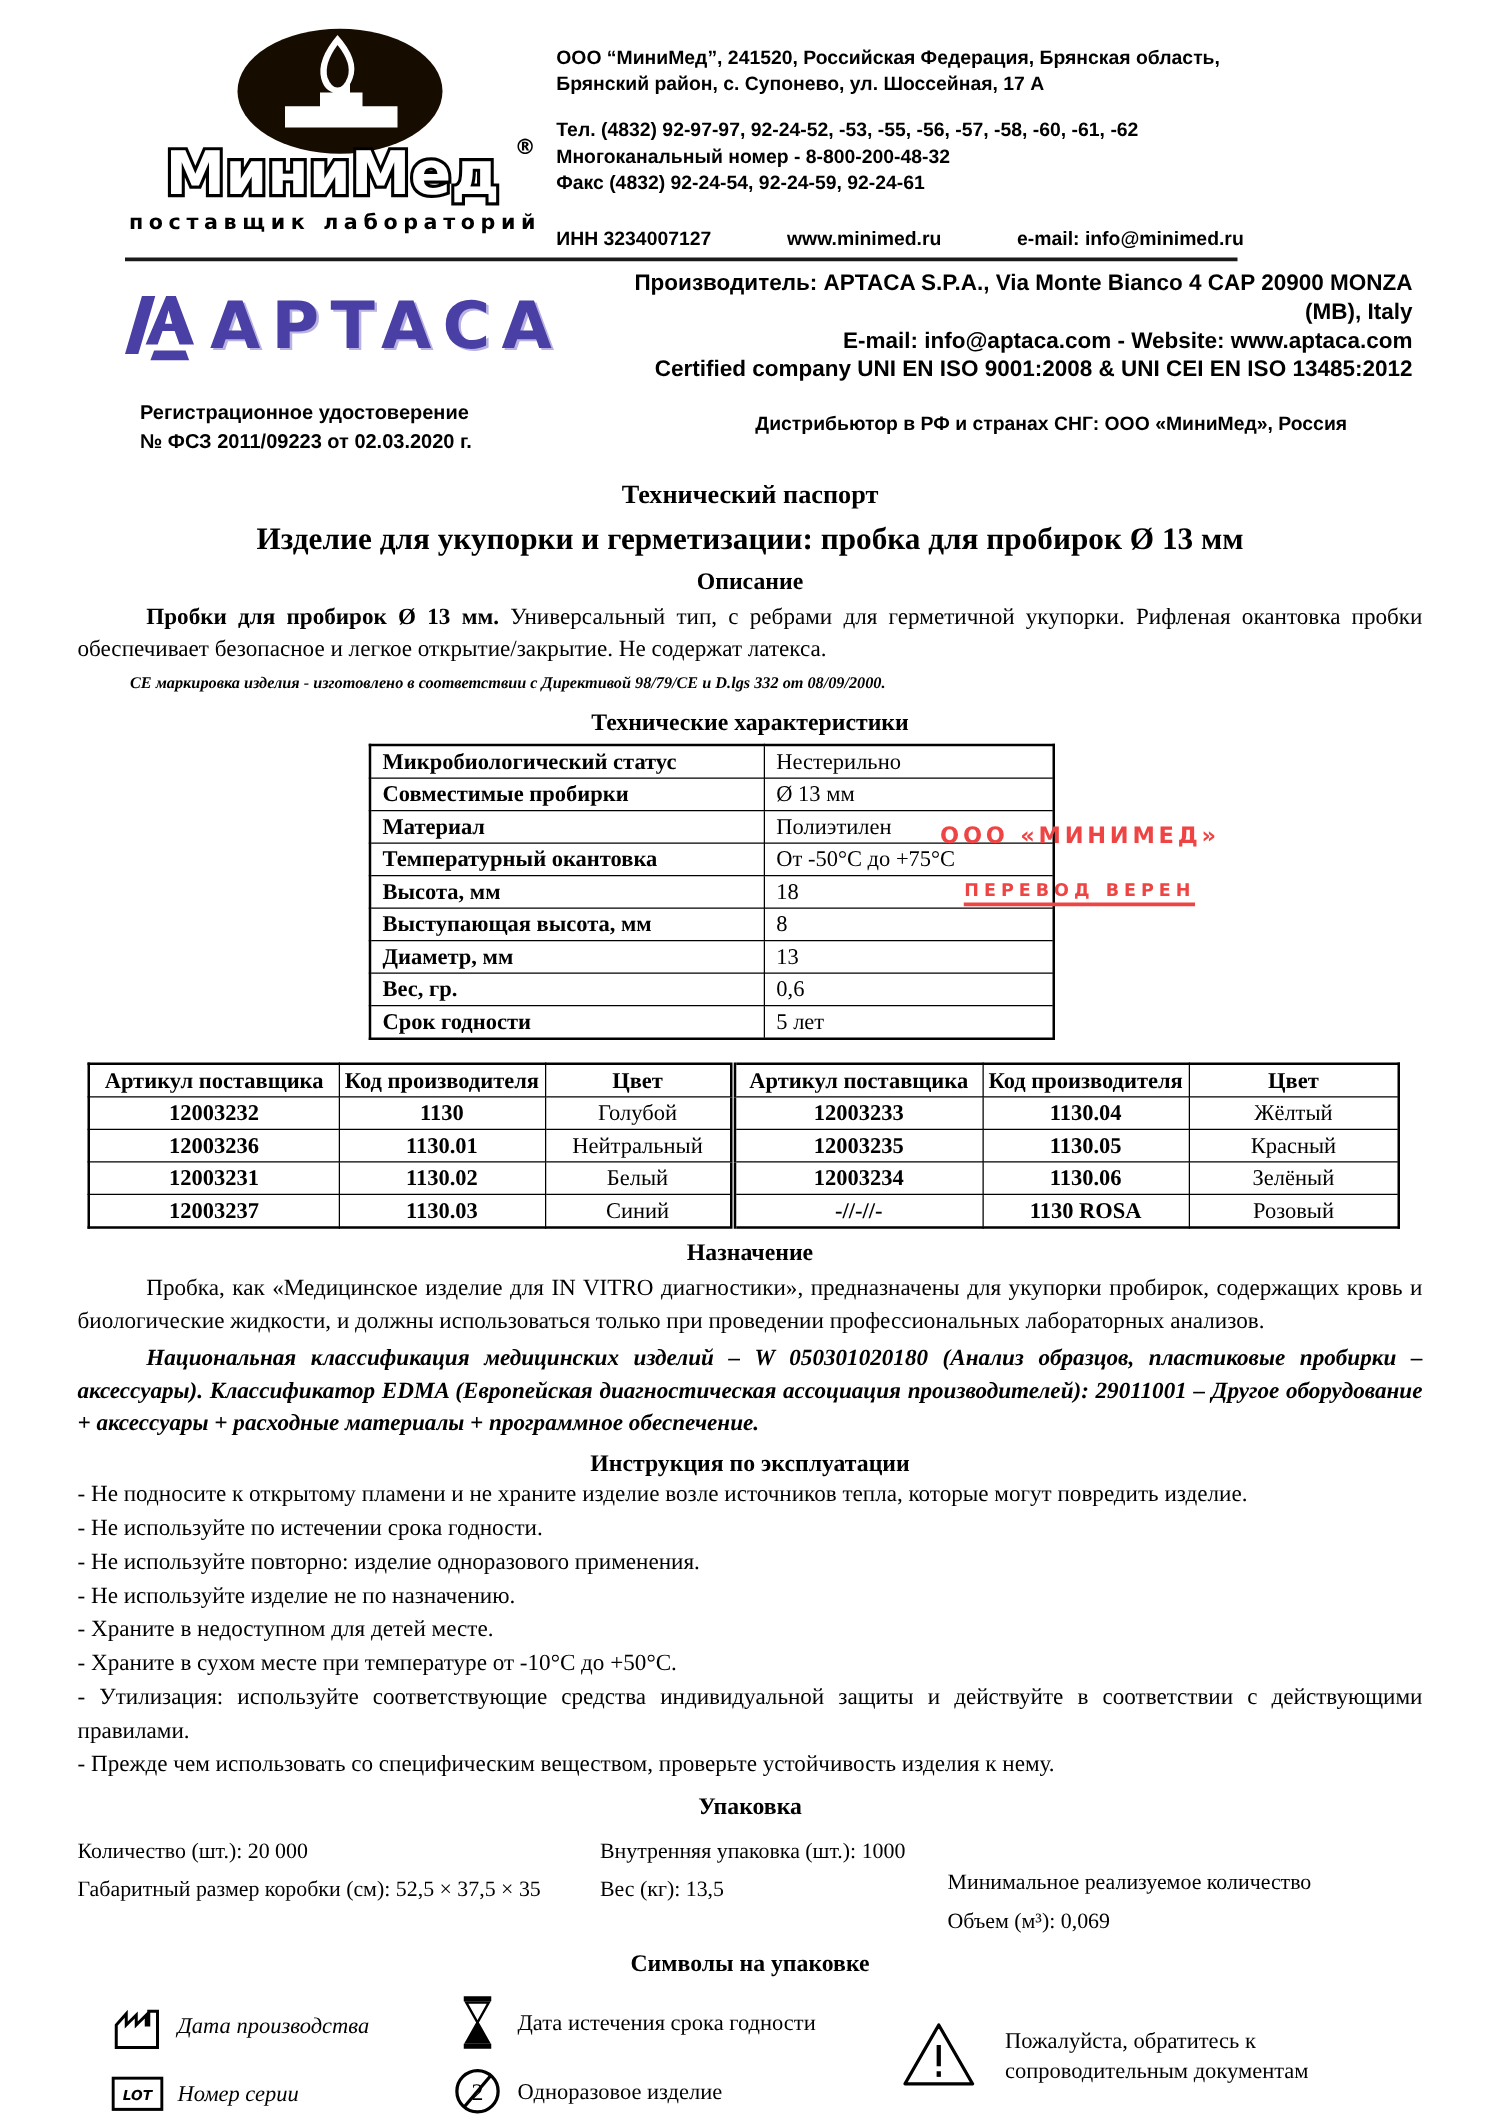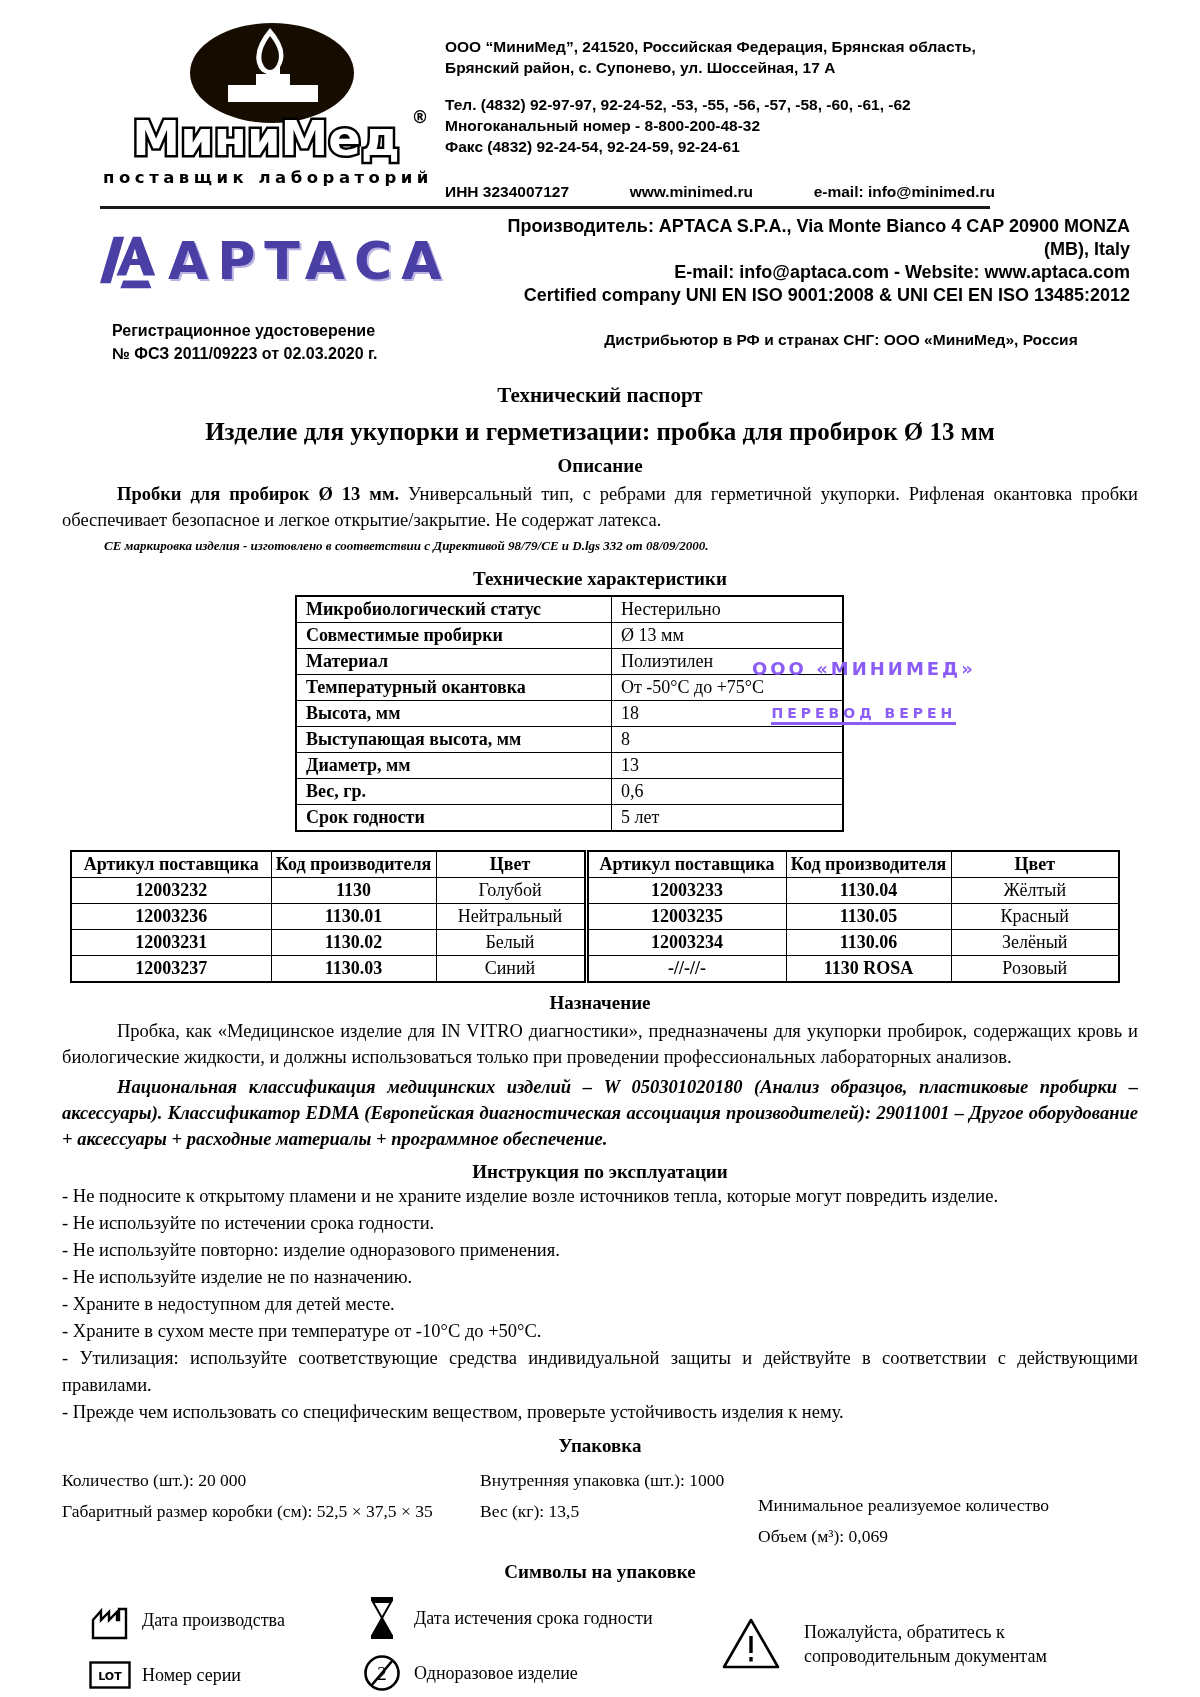--- a/index.html
+++ b/index.html
@@ -58,21 +58,21 @@
   .class-para{font-weight:bold;font-style:italic;}
   
   .pack{display:flex;margin-top:8px;font-size:17.5px;}
   .pack div{line-height:31px;}
   .pack .c1{width:418px;flex:none;}
   .pack .c2{width:278px;flex:none;}
   .pack .c3{flex:1;margin-top:25px;}
   
   .syms{display:flex;margin-top:12px;padding-left:16px;}
   .sym-grid{display:grid;grid-template-columns:64px auto;align-items:center;row-gap:12px;}
-  .sym-g1{width:272px;flex:none;}
+  .sym-g1{width:272px;flex:none;font-style:italic;}
   .sym-g2{width:356px;flex:none;}
   .sym-g3{flex:1;display:flex;align-items:center;gap:22px;padding-left:14px;}
   .sym-label{font-size:18px;line-height:24px;}
   .sym-icon{display:flex;align-items:center;justify-content:center;}
 </style>
 </head>
 <body>
 
 <div class="page">
 
@@ -314,18 +314,18 @@
             <path d="M31 4 L58 51 H4 Z" fill="none" stroke="#000" stroke-width="2.6" stroke-linejoin="round"></path>
             <rect x="29.3" y="20" width="3.4" height="17" fill="#000"></rect>
             <rect x="29.3" y="41" width="3.4" height="4.5" fill="#000"></rect>
           </svg>
         </span>
         <span class="sym-label" style="max-width:300px">Пожалуйста, обратитесь к сопроводительным документам</span>
       </div>
     </div>
   </div>
 
-  <div class="stamp" style="color: #8b5cf6;">
+  <div class="stamp" style="color: #ef4444;">
     <div class="l1">ООО «МИНИМЕД»</div>
     <div class="l2">ПЕРЕВОД ВЕРЕН</div>
   </div>
 
 </div>
 
 </body></html>

